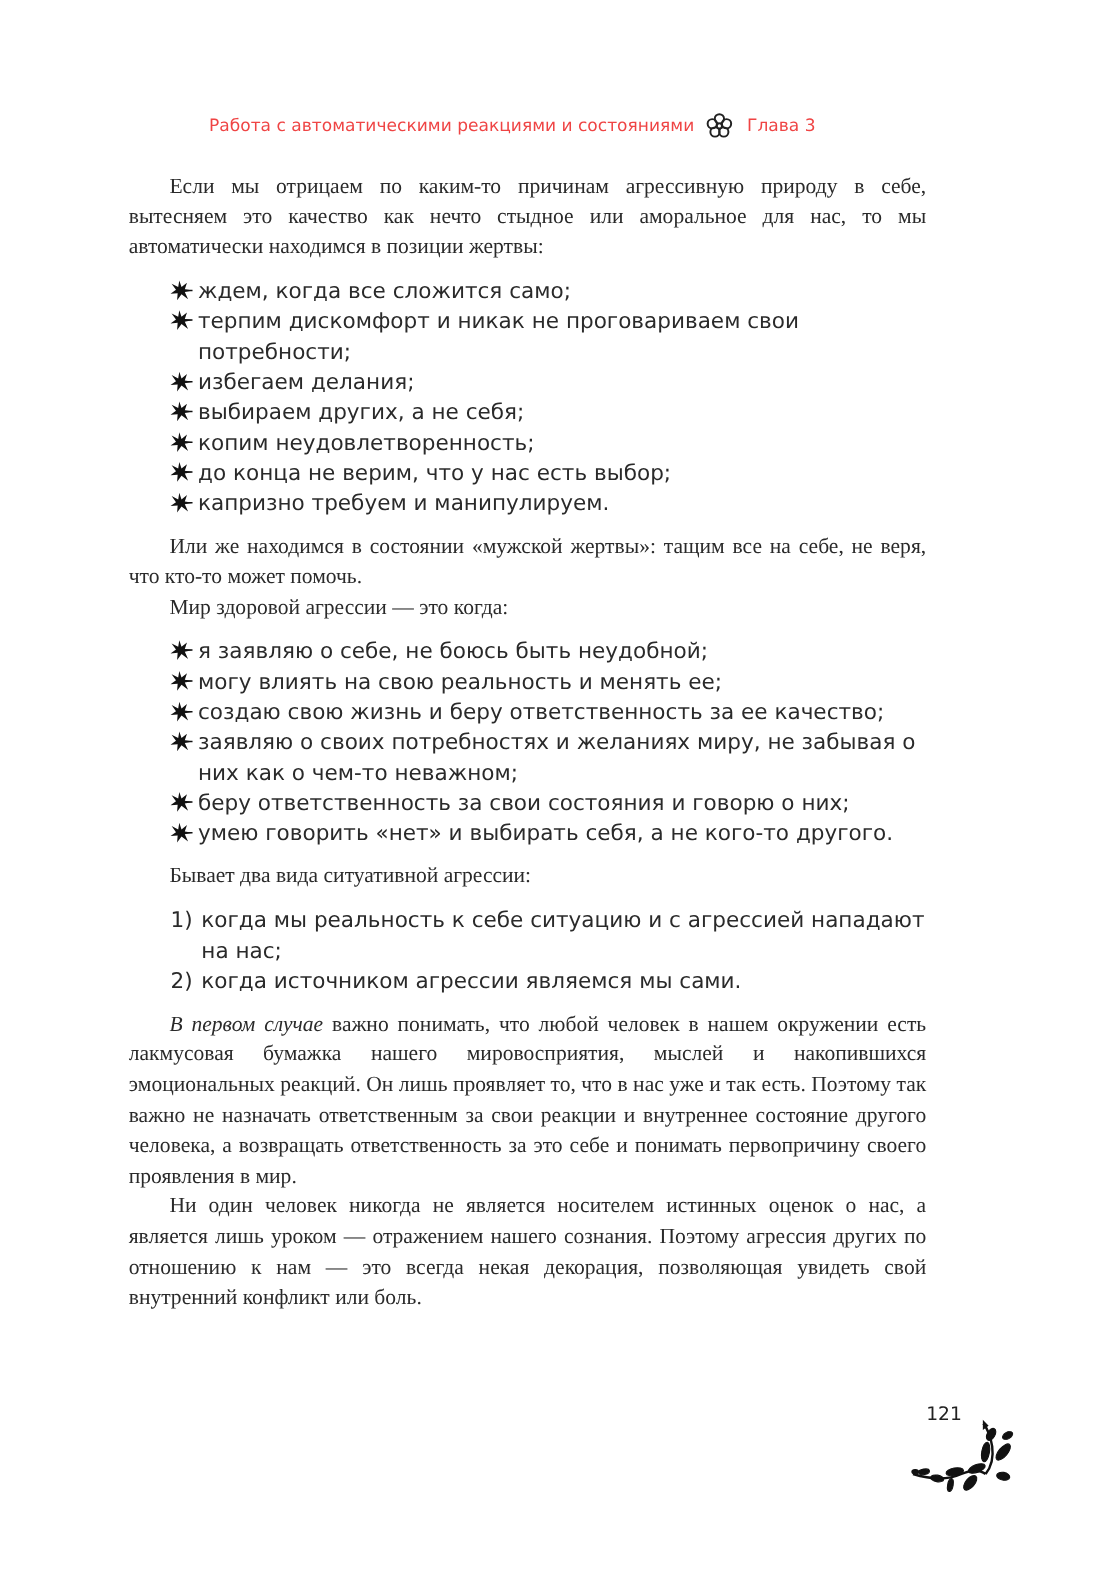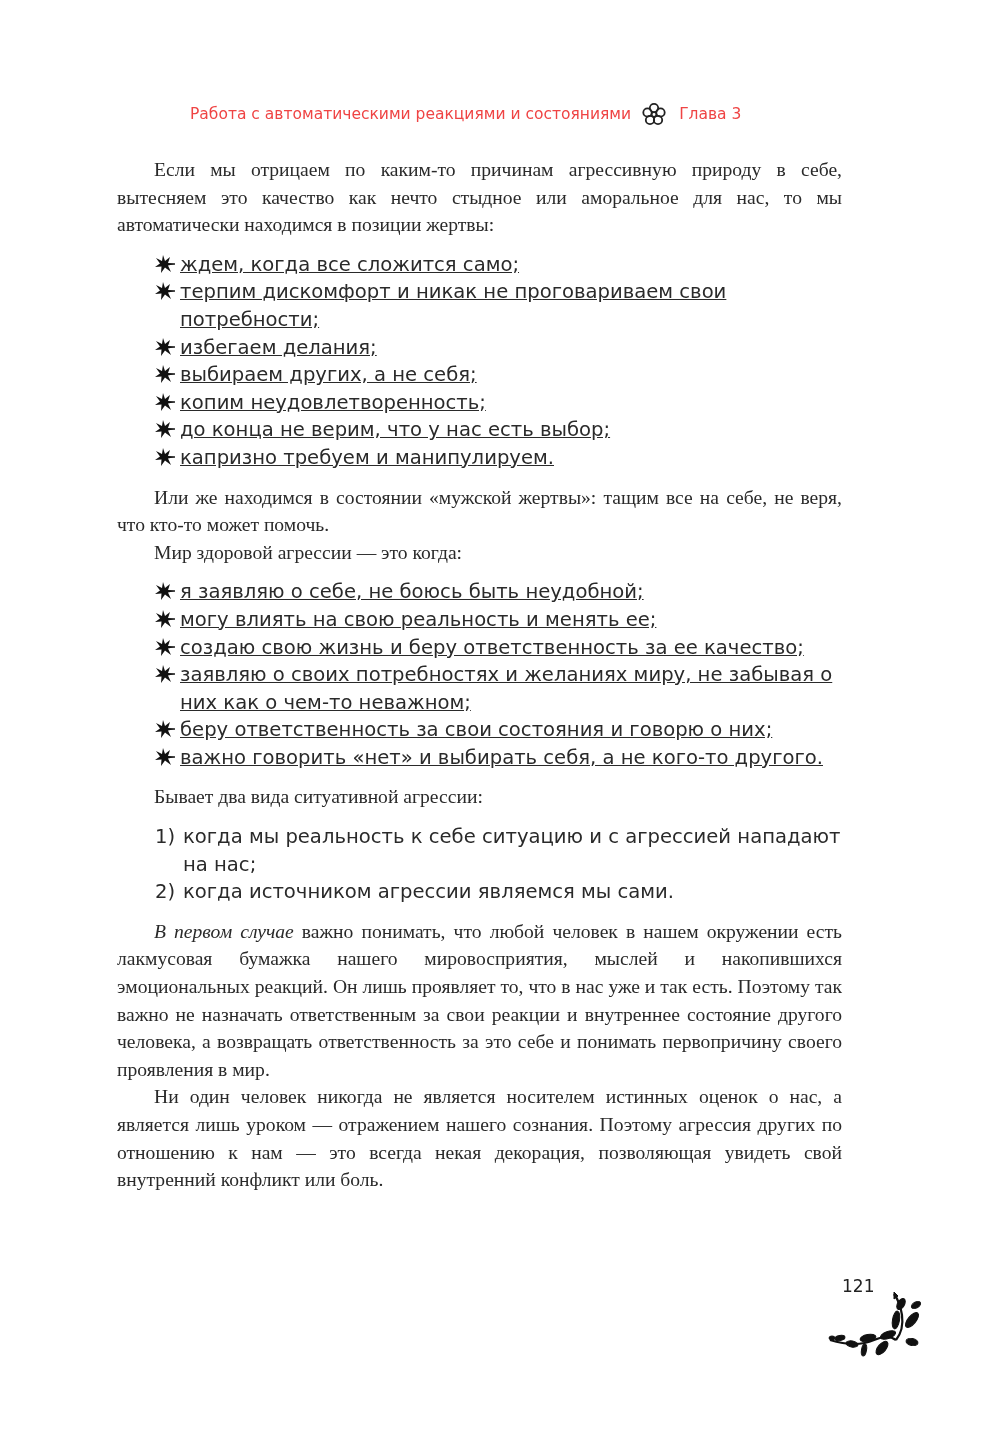--- a/index.html
+++ b/index.html
@@ -5,21 +5,21 @@
   html, body { margin: 0; padding: 0; background: #ffffff; }
   body { width: 1000px; height: 1441px; position: relative; overflow: hidden;
          font-family: "DejaVu Sans", sans-serif; color: #2a2a2a; }
   .header { position: absolute; top: 100px; left: 190px; width: 600px; height: 28px;
             font-size: 15.5px; display: flex; align-items: center; white-space: nowrap; color:#ef4444; }
   .header .flower { width: 26px; height: 24px; margin: 0 12px 0 10px; display:inline-block; }
   .page { position: absolute; left: 117px; top: 156px; width: 725px; font-size: 19.6px; line-height: 27.6px; }
   .p { margin: 0; text-align: justify; text-align-last: left; }
   .p.indent { text-indent: 37px; font-family: Liberation Serif, serif; }
   .gap { height: 12px; }
-  ul.stars { list-style: none; margin: 0; padding: 0; text-decoration: underline; }
+  ul.stars { list-style: none; margin: 0; padding: 0; }
   ul.stars li { position: relative; padding-left: 63px; }
   ul.stars li .star { position: absolute; left: 37px; top: 3px; width: 22px; height: 20px; }
   ol.num { list-style: none; margin: 0; padding: 0; }
   ol.num li { position: relative; padding-left: 66px; }
   ol.num li .n { position: absolute; left: 38px; top: 0; }
   em { font-style: italic; }
   .pageno { position: absolute; left: 842px; top: 1276px; font-size: 17px; color:#222; }
   .ornament { position: absolute; left: 826px; top: 1290px; width: 100px; height: 80px; }
 </style>
 </head>
@@ -81,21 +81,21 @@
           <use href="#starshape"></use>
         </svg><span>создаю свою жизнь и беру ответственность за ее качество;</span></li>
     <li><svg class="star" viewBox="0 0 22 20">
           <use href="#starshape"></use>
         </svg><span>заявляю о своих потребностях и желаниях миру, не забывая о них как о чем-то неважном;</span></li>
     <li><svg class="star" viewBox="0 0 22 20">
           <use href="#starshape"></use>
         </svg><span>беру ответственность за свои состояния и говорю о них;</span></li>
     <li><svg class="star" viewBox="0 0 22 20">
           <use href="#starshape"></use>
-        </svg><span>важно говорить «нет» и выбирать себя, а не кого-то другого.</span></li>
+        </svg><span>умею говорить «нет» и выбирать себя, а не кого-то другого.</span></li>
   </ul>
   <div class="gap"></div>
   <p class="p indent">Бывает два вида ситуативной агрессии:</p>
   <div class="gap"></div>
   <ol class="num">
     <li><span class="n">1)</span><span>когда мы реальность к себе ситуацию и с агрессией нападают на нас;</span></li>
     <li><span class="n">2)</span><span>когда источником агрессии являемся мы сами.</span></li>
   </ol>
   <div class="gap"></div>
   <p class="p indent"><em>В первом случае</em><span> важно понимать, что любой человек в нашем окружении есть лакмусовая бумажка нашего мировосприятия, мыслей и накопившихся эмоциональных реакций. Он лишь проявляет то, что в нас уже и так есть. Поэтому так важно не назначать ответственным за свои реакции и внутреннее состояние другого человека, а возвращать ответственность за это себе и понимать первопричину своего проявления в мир.</span></p>

